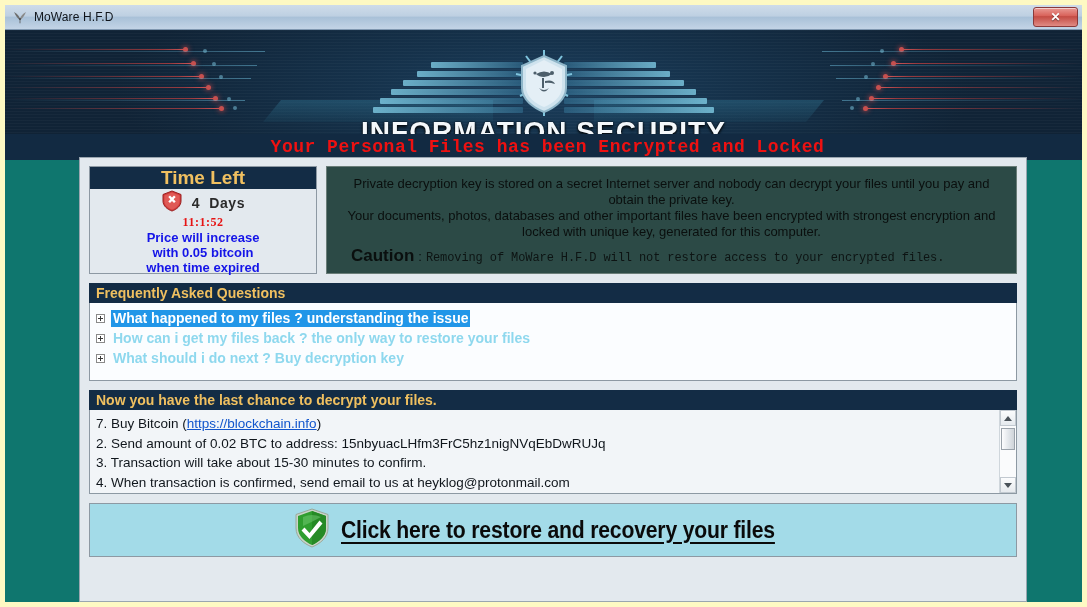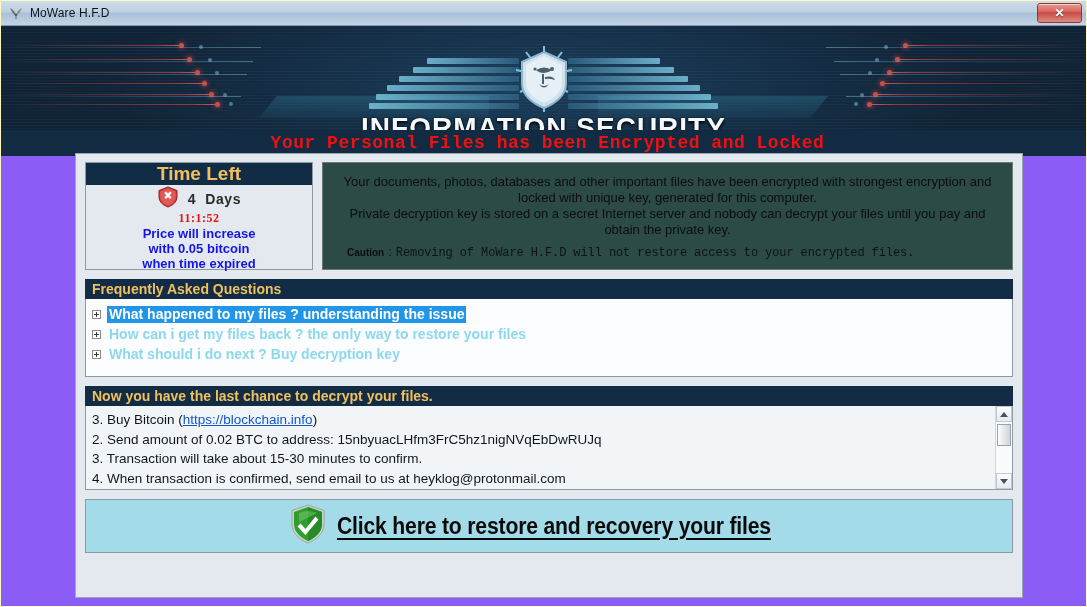--- a/index.html
+++ b/index.html
@@ -11,22 +11,22 @@
     overflow: hidden;
     font-family: "Liberation Sans", sans-serif;
     background: #0d1f33;
   }
 
   
   .window {
     position: relative;
     width: 1087px;
     height: 607px;
-    background: #8b5cf6;
-    border: 1px solid #fef9c3;
+    background: #0f766e;
+    border: 5px solid #fef9c3;
     overflow: hidden;
   }
 
   
   .titlebar {
     position: relative;
     height: 25px;
     background: linear-gradient(to bottom, #cfdcea 0%, #bed0e2 45%, #a9c1d8 52%, #c3d4e6 100%);
     border-bottom: 1px solid #7f97b0;
     display: flex;
@@ -238,21 +238,21 @@
     color: #0a0f0e;
     text-align: center;
     line-height: 16px;
   }
   .caution-line {
     margin-top: 6px;
     padding-left: 14px;
     display: flex; align-items: baseline; gap: 4px;
   }
   .caution-label {
-    font-size: 10px;
+    font-size: 17px;
     font-weight: bold;
     color: #0a0f0e;
     font-family: "Liberation Sans", sans-serif;
   }
   .caution-colon { font-size: 13px; color: #0a0f0e; }
   .caution-body {
     font-family: "Liberation Mono", monospace;
     font-size: 12px;
     color: #0d1413;
     letter-spacing: -.1px;
@@ -539,22 +539,22 @@
           <div class="timer">11:1:52</div>
           <div class="price-note">
             <div>Price will increase</div>
             <div>with 0.05 bitcoin</div>
             <div>when time expired</div>
           </div>
         </div>
       </div>
 
       <div class="descbox">
+        <div class="desc-p">Private decryption key is stored on a secret Internet server and nobody can decrypt your files until you pay and obtain the private key.</div>
         <div class="desc-p">Your documents, photos, databases and other important files have been encrypted with strongest encryption and locked with unique key, generated for this computer.</div>
-        <div class="desc-p">Private decryption key is stored on a secret Internet server and nobody can decrypt your files until you pay and obtain the private key.</div>
         <div class="caution-line">
           <span class="caution-label">Caution</span>
           <span class="caution-colon">:</span>
           <span class="caution-body">Removing of MoWare H.F.D will not restore access to your encrypted files.</span>
         </div>
       </div>
     </div>
 
     <div class="section-header">
       <span>Frequently Asked Questions</span>
@@ -575,21 +575,21 @@
       </div>
     </div>
 
     <div class="section-header">
       <span>Now you have the last chance to decrypt your files.</span>
     </div>
 
     <div class="instr-box">
       <div class="instr-list">
         <div class="instr-line">
-          <span>3. Buy Bitcoin (</span><span class="instr-link">https://blockchain.info</span><span>)</span>
+          <span>7. Buy Bitcoin (</span><span class="instr-link">https://blockchain.info</span><span>)</span>
         </div>
         <div class="instr-line">2. Send amount of 0.02 BTC to address: 15nbyuacLHfm3FrC5hz1nigNVqEbDwRUJq</div>
         <div class="instr-line">3. Transaction will take about 15-30 minutes to confirm.</div>
         <div class="instr-line">4. When transaction is confirmed, send email to us at heyklog@protonmail.com</div>
       </div>
       <div class="scrollbar">
         <div class="sb-btn">
           <span class="sb-arrow sb-up"></span>
         </div>
         <div class="sb-track">

